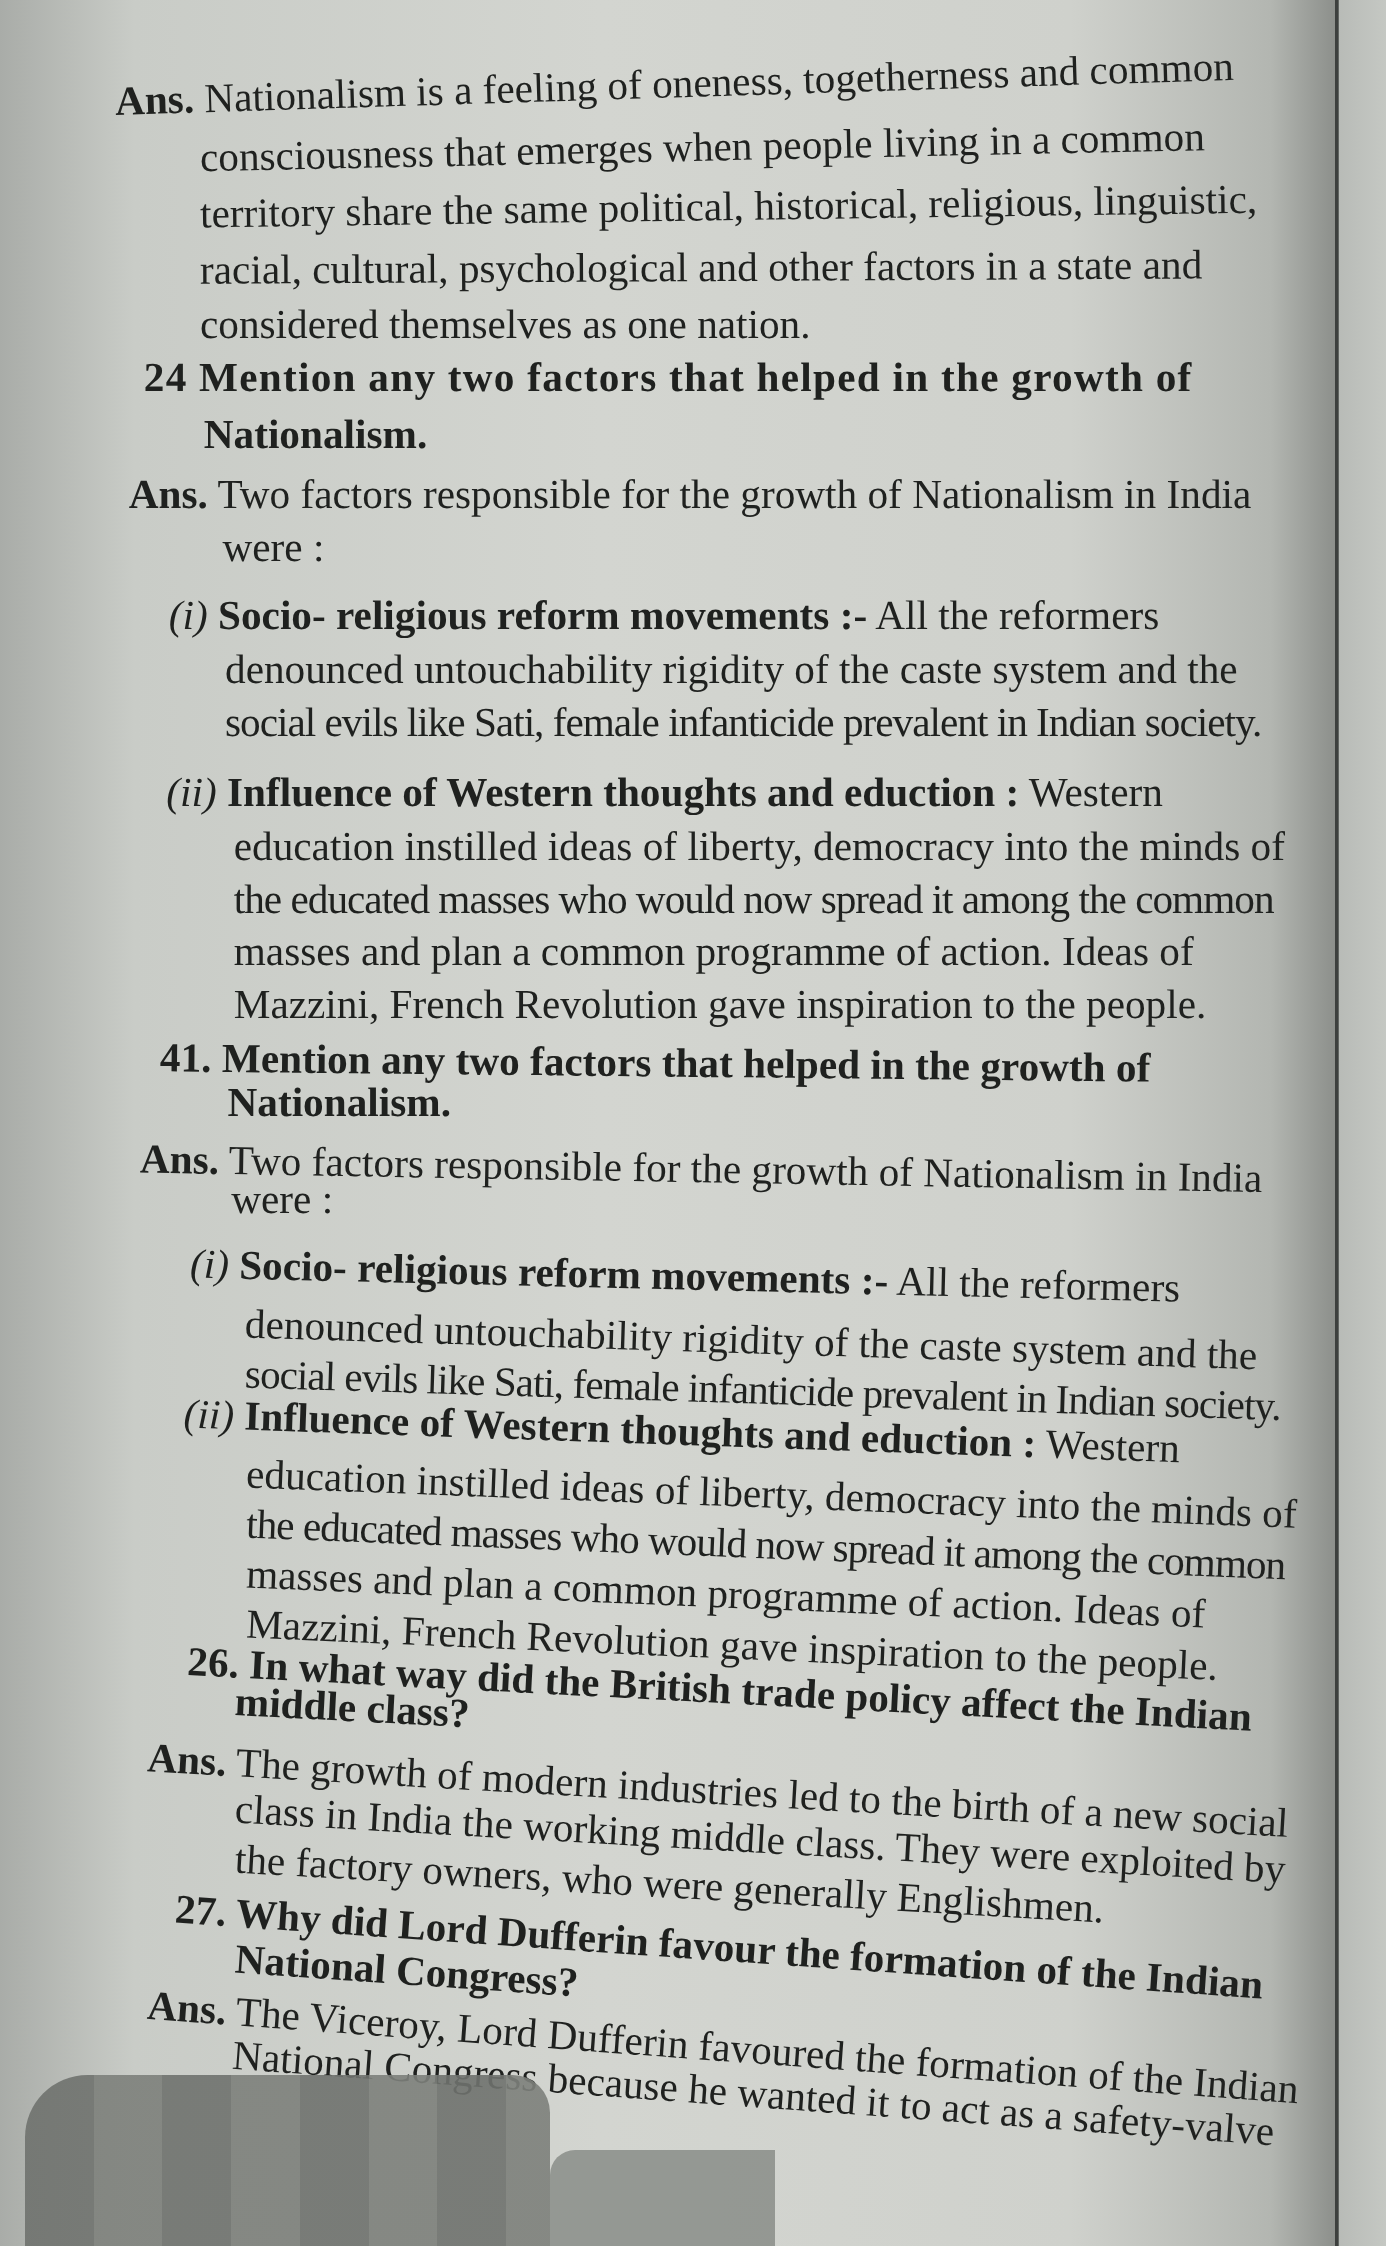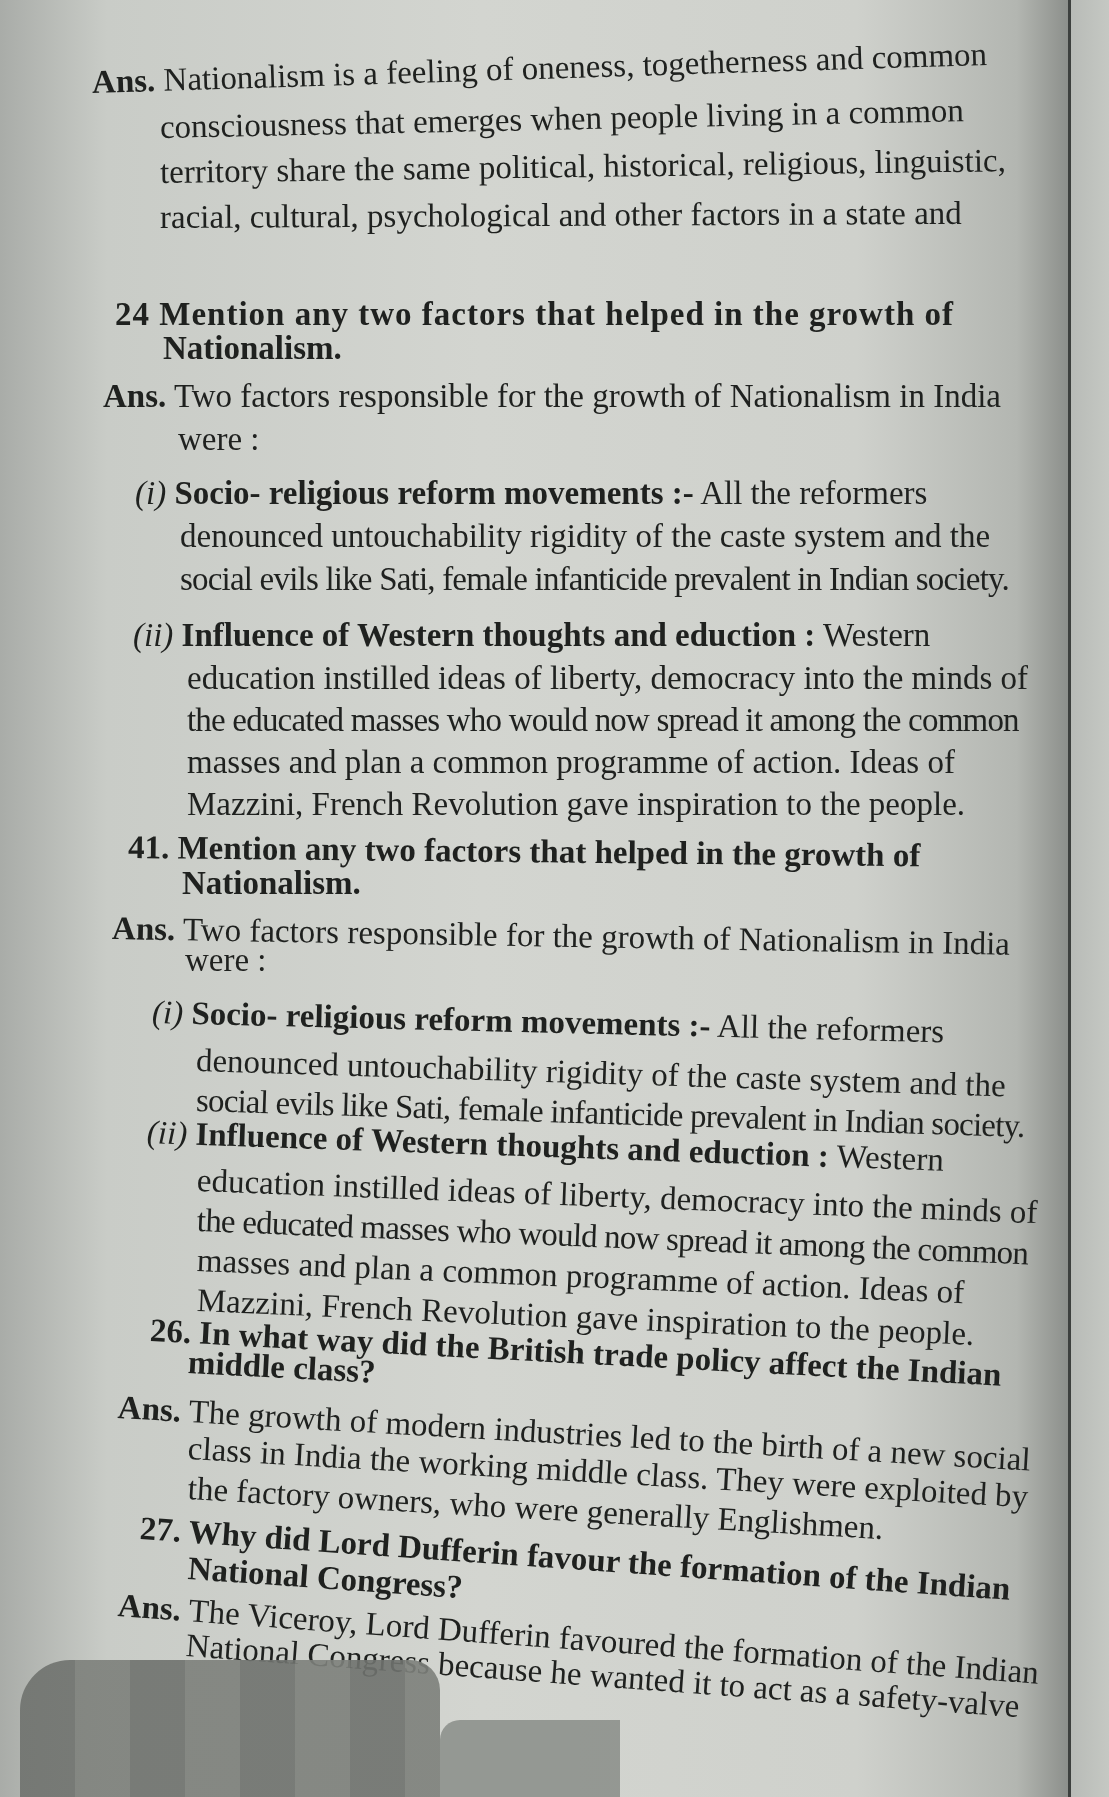--- a/index.html
+++ b/index.html
@@ -36,22 +36,23 @@
 <div class="page"></div>
 <div class="page-edge"></div>
 <div class="under-page"></div>
 
 <div class="content">
 
   <div class="line" style="left:92px;top:62px;transform:rotate(-1.8deg);"><span class="b">Ans.</span> <span>Nationalism is a feeling of oneness, togetherness and common</span></div>
   <div class="line" style="left:160px;top:107px;transform:rotate(-1.2deg);">consciousness that emerges when people living in a common</div>
   <div class="line" style="left:160px;top:152px;transform:rotate(-0.8deg);">territory share the same political, historical, religious, linguistic,</div>
   <div class="line" style="left:160px;top:197px;transform:rotate(-0.3deg);">racial, cultural, psychological and other factors in a state and</div>
+  <div class="line" style="left:160px;top:240px;">considered themselves as one nation.</div>
 
-  <div class="line b" style="left:115px;top:283px;letter-spacing:1px;margin-top:11px;"><span>24</span> <span>Mention any two factors that helped in the growth of</span></div>
+  <div class="line b" style="left:115px;top:283px;letter-spacing:1px;"><span>24</span> <span>Mention any two factors that helped in the growth of</span></div>
   <div class="line b" style="left:163px;top:328px;">Nationalism.</div>
 
   <div class="line" style="left:103px;top:376px;"><span class="b">Ans.</span> <span>Two factors responsible for the growth of Nationalism in India</span></div>
   <div class="line" style="left:178px;top:419px;">were :</div>
 
   <div class="line" style="left:135px;top:473px;"><span class="i">(i)</span> <span class="b">Socio- religious reform movements :-</span> <span>All the reformers</span></div>
   <div class="line" style="left:180px;top:516px;">denounced untouchability rigidity of the caste system and the</div>
   <div class="line" style="left:180px;top:559px;letter-spacing:-0.8px;">social evils like Sati, female infanticide prevalent in Indian society.</div>
 
   <div class="line" style="left:133px;top:615px;"><span class="i">(ii)</span> <span class="b">Influence of Western thoughts and eduction :</span> <span>Western</span></div>

